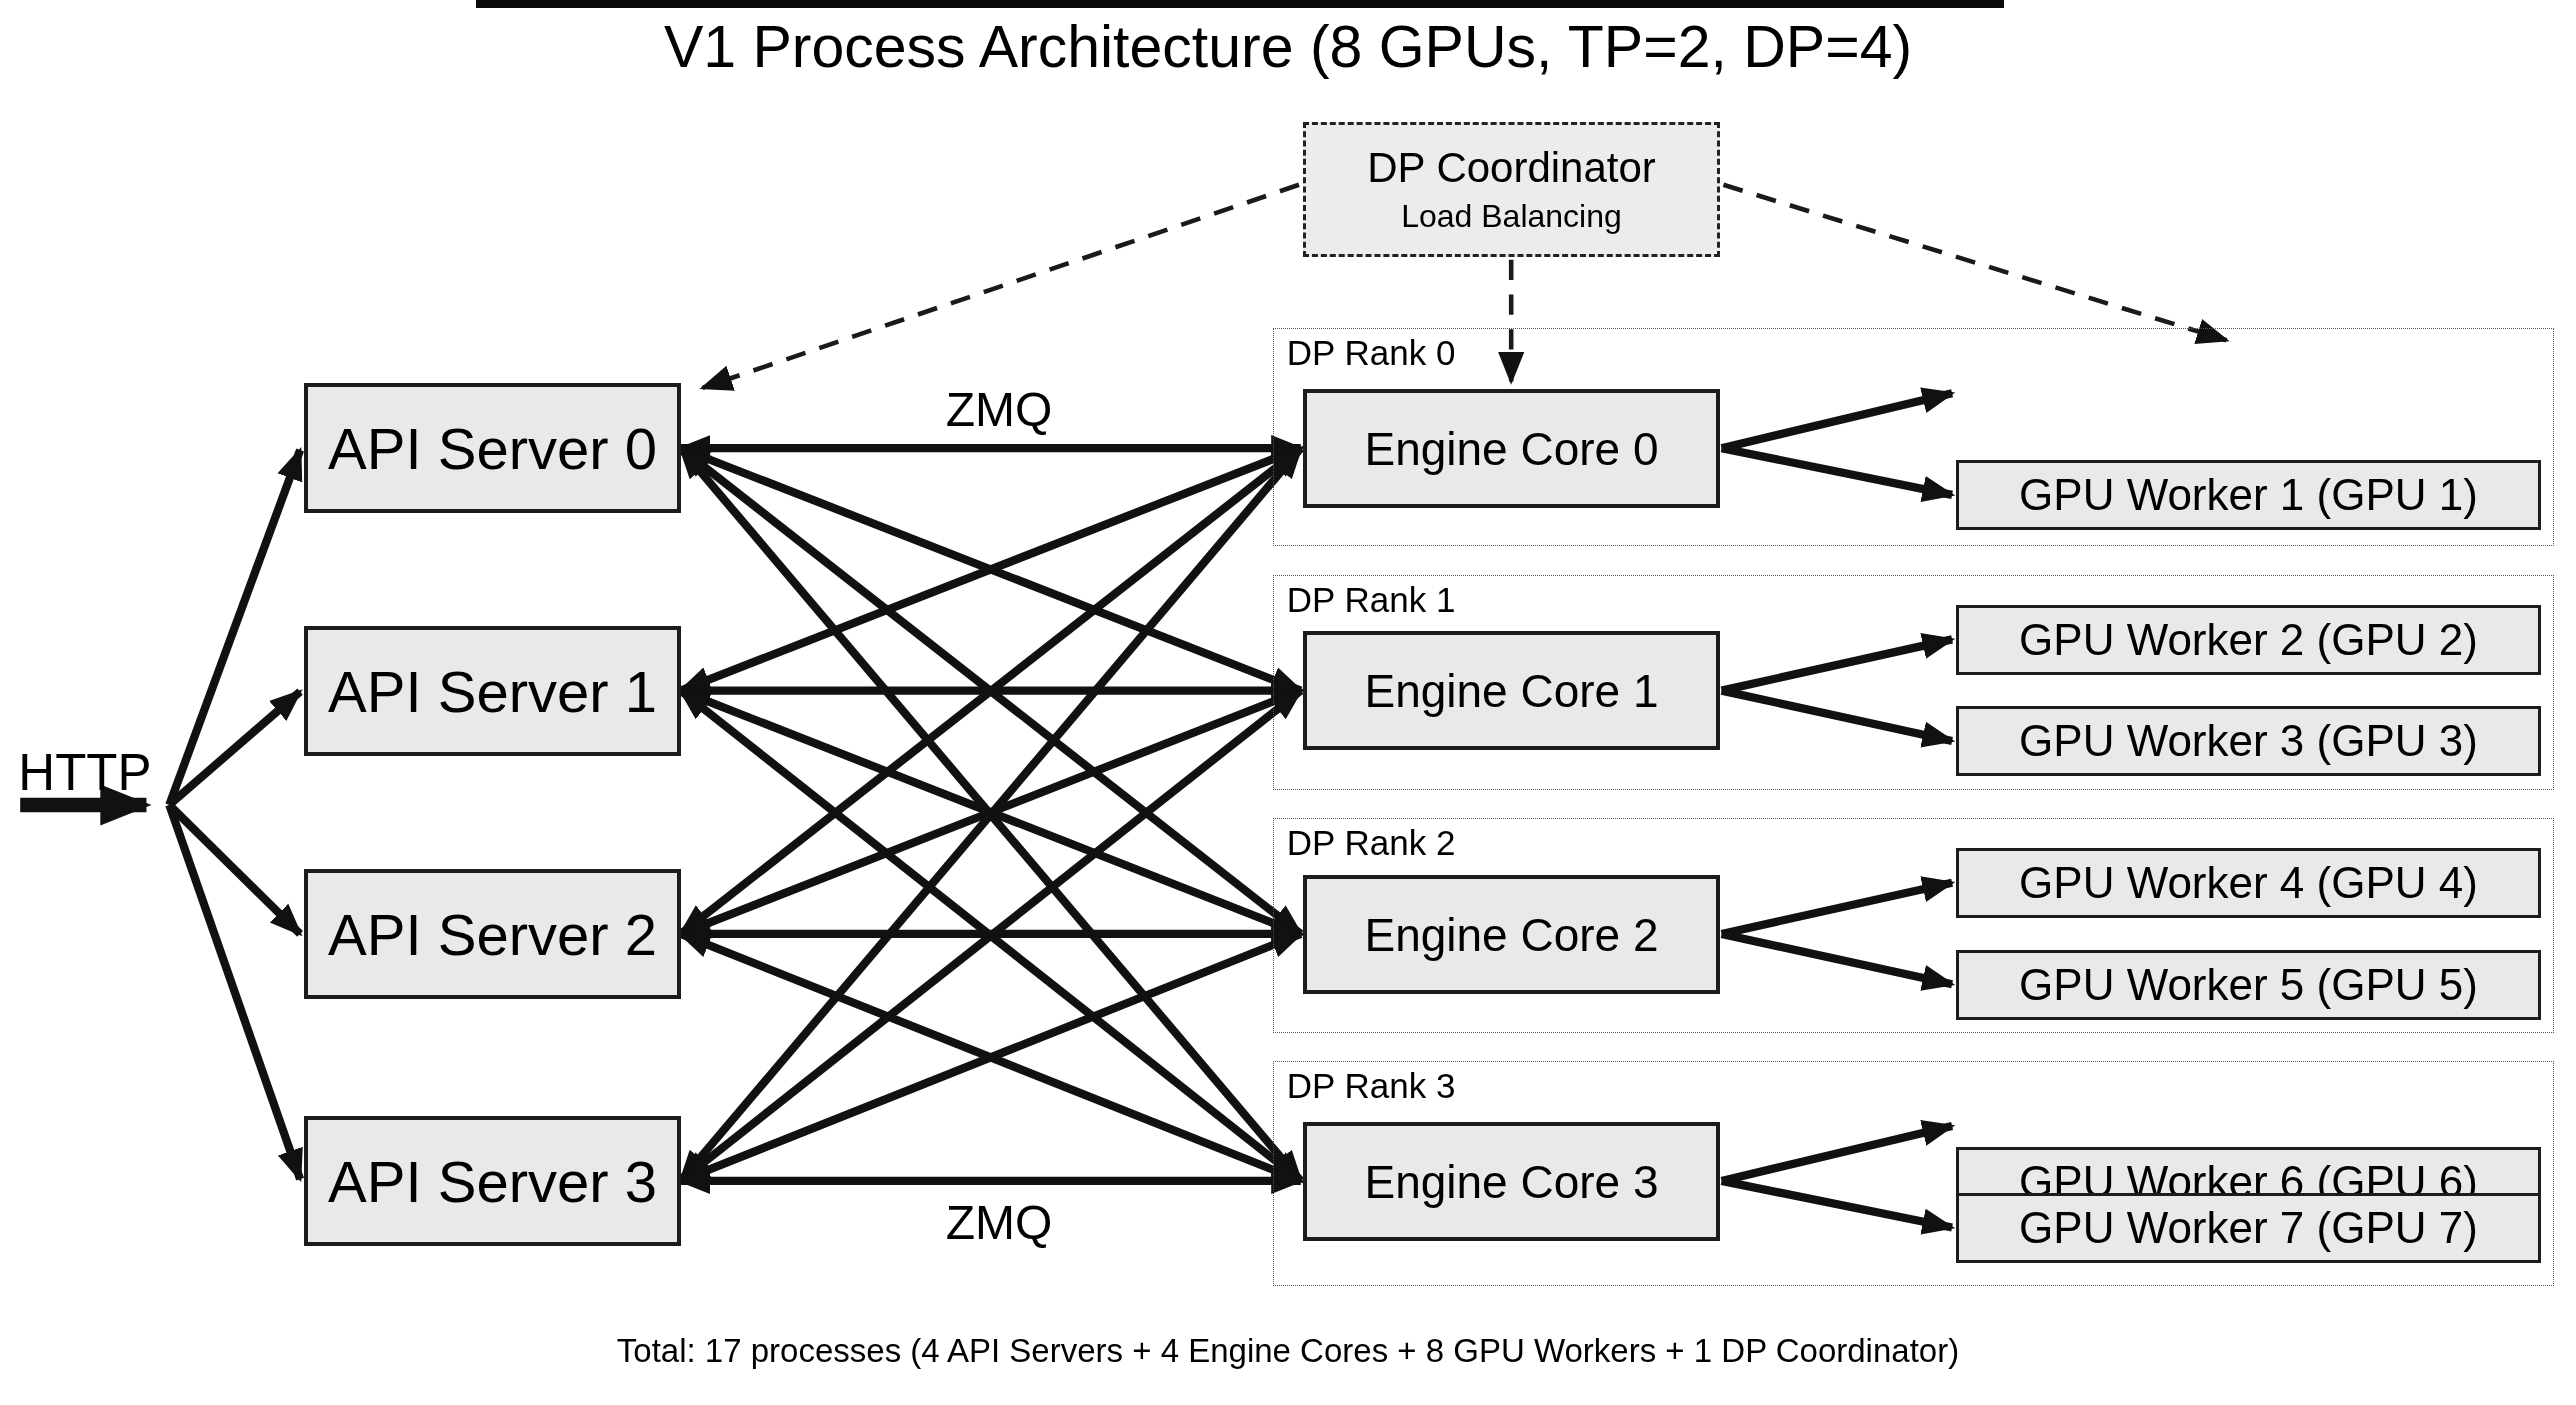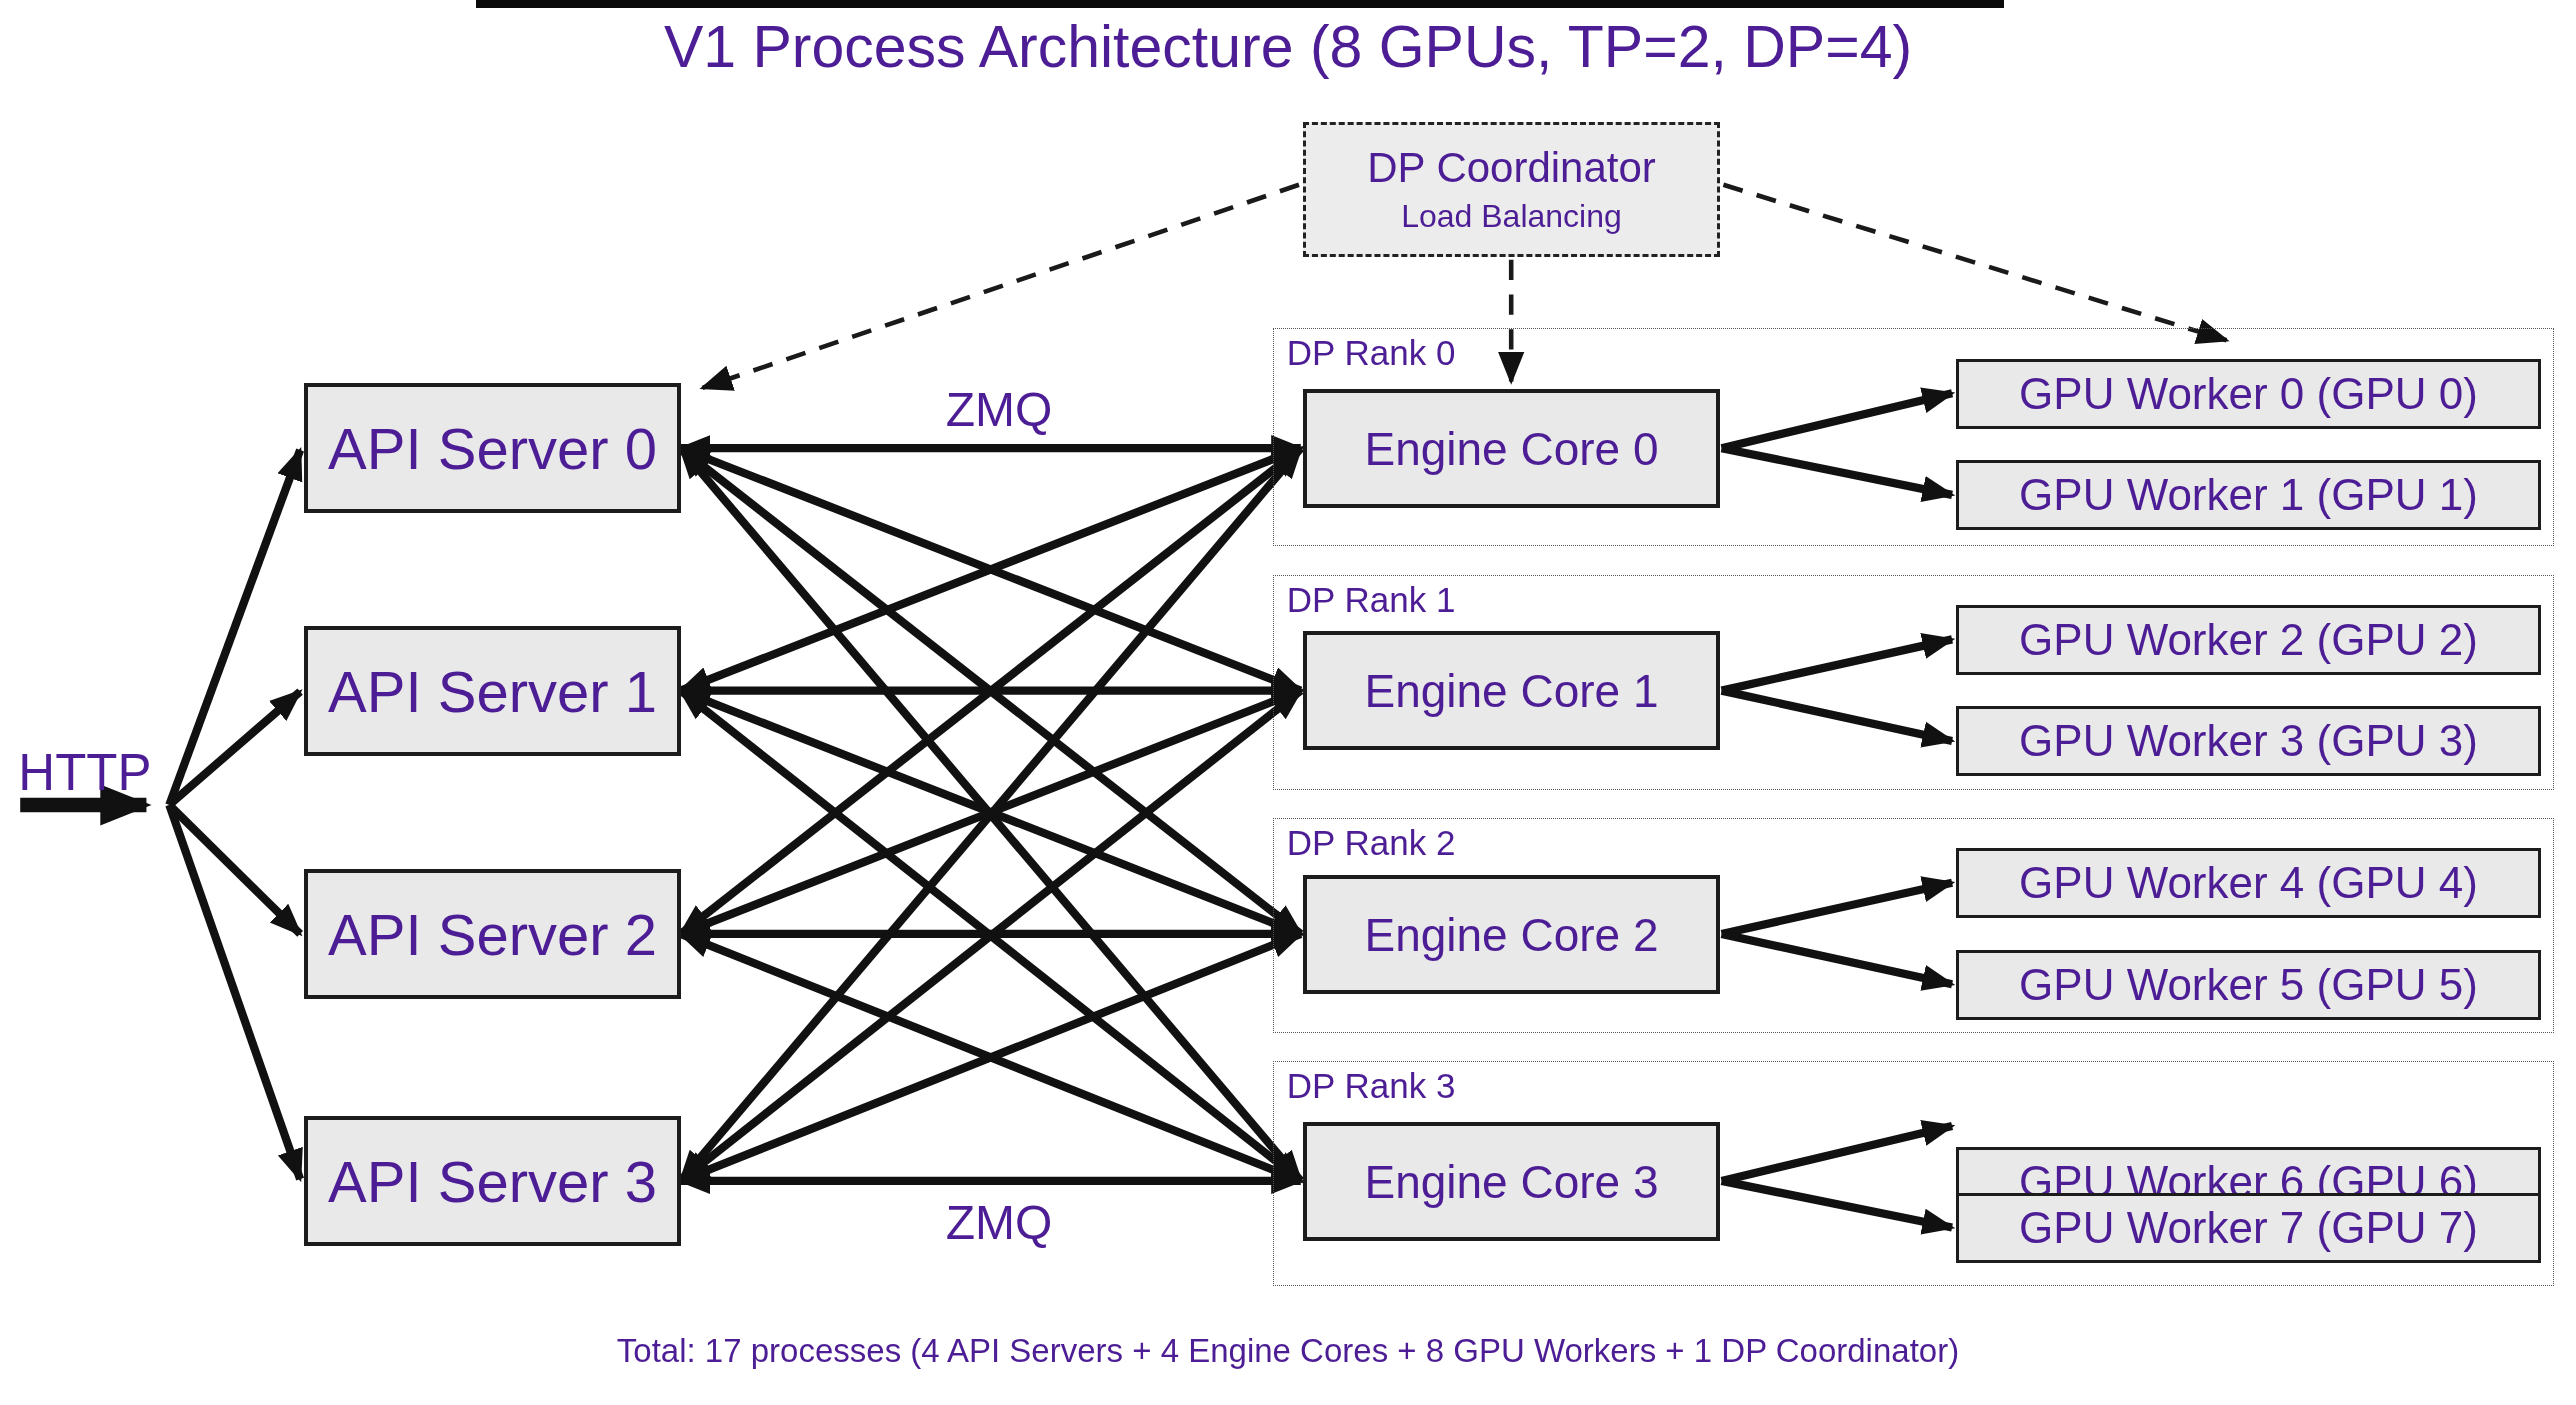--- a/index.html
+++ b/index.html
@@ -1,21 +1,21 @@
 <!DOCTYPE html>
 <html style="font-size:14.6px"><head>
 <meta charset="utf-8">
 <style>
   html,body{margin:0;padding:0;background:#ffffff;}
   .canvas{
     position:relative;
     width:2576px;height:1405px;
     background:#ffffff;
     font-family:"Liberation Sans", sans-serif;
-    color:#4c1d95;
+    color:#000000;
     overflow:hidden;
   }
   svg.arrows{position:absolute;left:0;top:0;width:2576px;height:1405px;}
   svg .ml{stroke:#111111;stroke-width:9;fill:none;}
   svg .wl{stroke:#111111;stroke-width:9;fill:none;}
   svg .fl{stroke:#111111;stroke-width:9;fill:none;}
   svg .hl{stroke:#111111;stroke-width:16;fill:none;}
   svg .dl{stroke:#1a1a1a;stroke-width:5;fill:none;stroke-dasharray:22 16;}
   svg marker path{fill:#111111;}
 
@@ -158,23 +158,20 @@
   <div class="box engine e1">
     <span>Engine Core 1</span>
   </div>
   <div class="box engine e2">
     <span>Engine Core 2</span>
   </div>
   <div class="box engine e3">
     <span>Engine Core 3</span>
   </div>
 
-  <div class="box worker w0">
-    <span>GPU Worker 0 (GPU 0)</span>
-  </div>
   <div class="box worker w1">
     <span>GPU Worker 1 (GPU 1)</span>
   </div>
   <div class="box worker w2">
     <span>GPU Worker 2 (GPU 2)</span>
   </div>
   <div class="box worker w3">
     <span>GPU Worker 3 (GPU 3)</span>
   </div>
   <div class="box worker w4">

